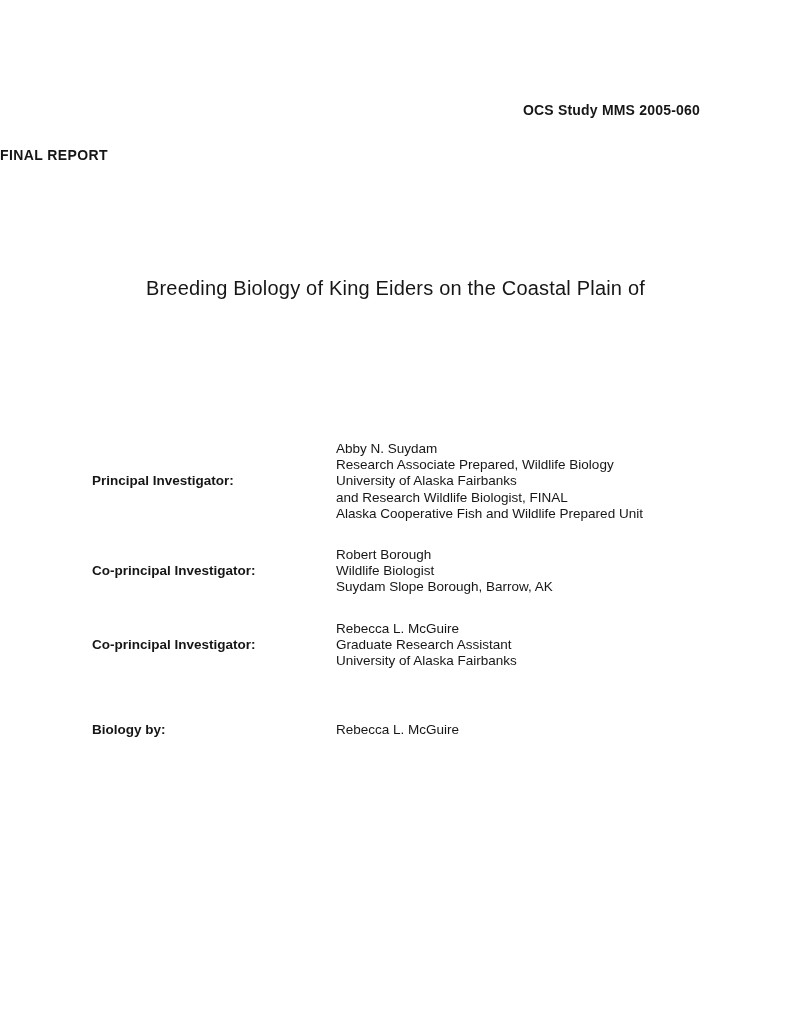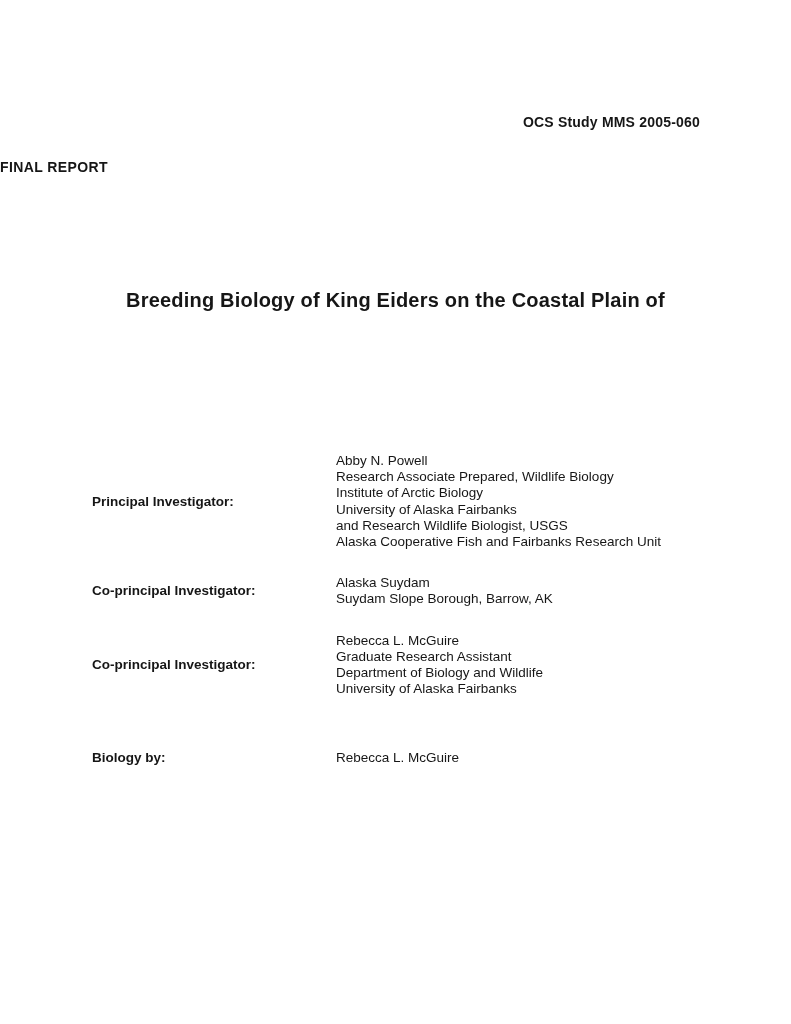--- a/index.html
+++ b/index.html
@@ -4,21 +4,21 @@
 <style>
   html, body {
     margin: 0;
     padding: 0;
     background: #ffffff;
   }
   .page {
     position: relative;
     width: 791px;
     height: 898px;
-    margin: 12px auto;
+    margin: 0 auto;
     background: #ffffff;
     color: #161616;
     font-family: "Liberation Sans", sans-serif;
     overflow: hidden;
   }
   .study-number {
     position: absolute;
     top: 102px;
     right: 91px;
     font-size: 14px;
@@ -35,21 +35,21 @@
     letter-spacing: 0.4px;
   }
   .report-title {
     position: absolute;
     top: 276px;
     left: 0;
     width: 100%;
     margin: 0;
     text-align: center;
     font-size: 20px;
-    font-weight: 700;
+    font-weight: 400;
     line-height: 24px;
     letter-spacing: 0.2px;
   }
   .investigators {
     position: absolute;
     top: 441px;
     left: 92px;
     width: 620px;
     font-size: 13.5px;
     line-height: 16.2px;
@@ -88,43 +88,42 @@
 
   <h1 class="report-title">
     <span>Breeding Biology of King Eiders on the Coastal Plain of</span><br>
   </h1>
 
   <div class="investigators">
 
     <div class="inv-row gap-small">
       <div class="inv-label">Principal Investigator:</div>
       <div class="inv-lines">
-        <div>Abby N. Powell</div>
+        <div>Abby N. Suydam</div>
         <div>Research Associate Prepared, Wildlife Biology</div>
-        <div>Institute of Arctic Biology</div>
         <div>University of Alaska Fairbanks</div>
-        <div>and Research Wildlife Biologist, USGS</div>
-        <div>Alaska Cooperative Fish and Fairbanks Research Unit</div>
+        <div>and Research Wildlife Biologist, FINAL</div>
+        <div>Alaska Cooperative Fish and Wildlife Prepared Unit</div>
       </div>
     </div>
 
     <div class="inv-row gap-small">
       <div class="inv-label">Co-principal Investigator:</div>
       <div class="inv-lines">
-        <div>Alaska Suydam</div>
+        <div>Robert Borough</div>
+        <div>Wildlife Biologist</div>
         <div>Suydam Slope Borough, Barrow, AK</div>
       </div>
     </div>
 
     <div class="inv-row gap-large">
       <div class="inv-label">Co-principal Investigator:</div>
       <div class="inv-lines">
         <div>Rebecca L. McGuire</div>
         <div>Graduate Research Assistant</div>
-        <div>Department of Biology and Wildlife</div>
         <div>University of Alaska Fairbanks</div>
       </div>
     </div>
 
     <div class="inv-row">
       <div class="inv-label">Biology by:</div>
       <div class="inv-lines">
         <div>Rebecca L. McGuire</div>
       </div>
     </div>

